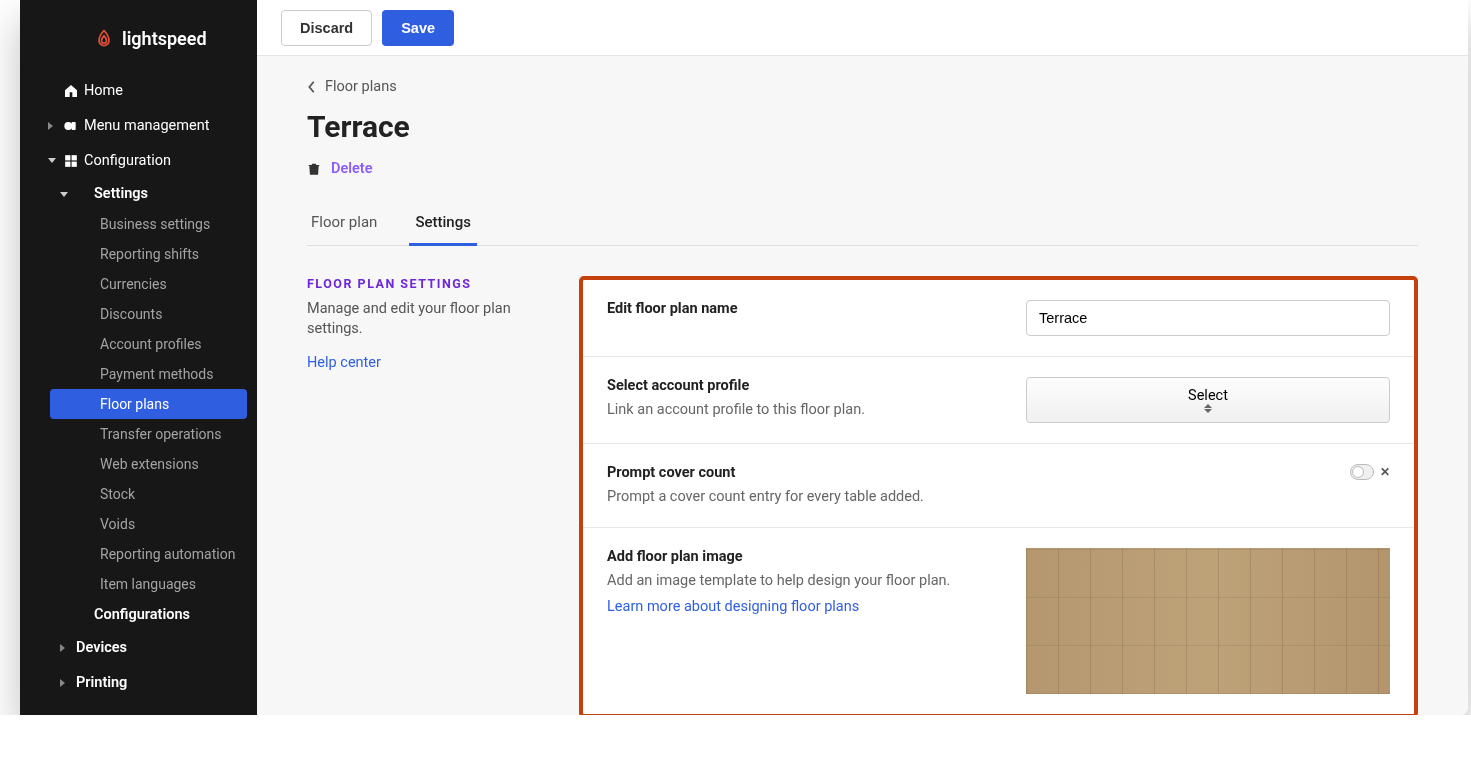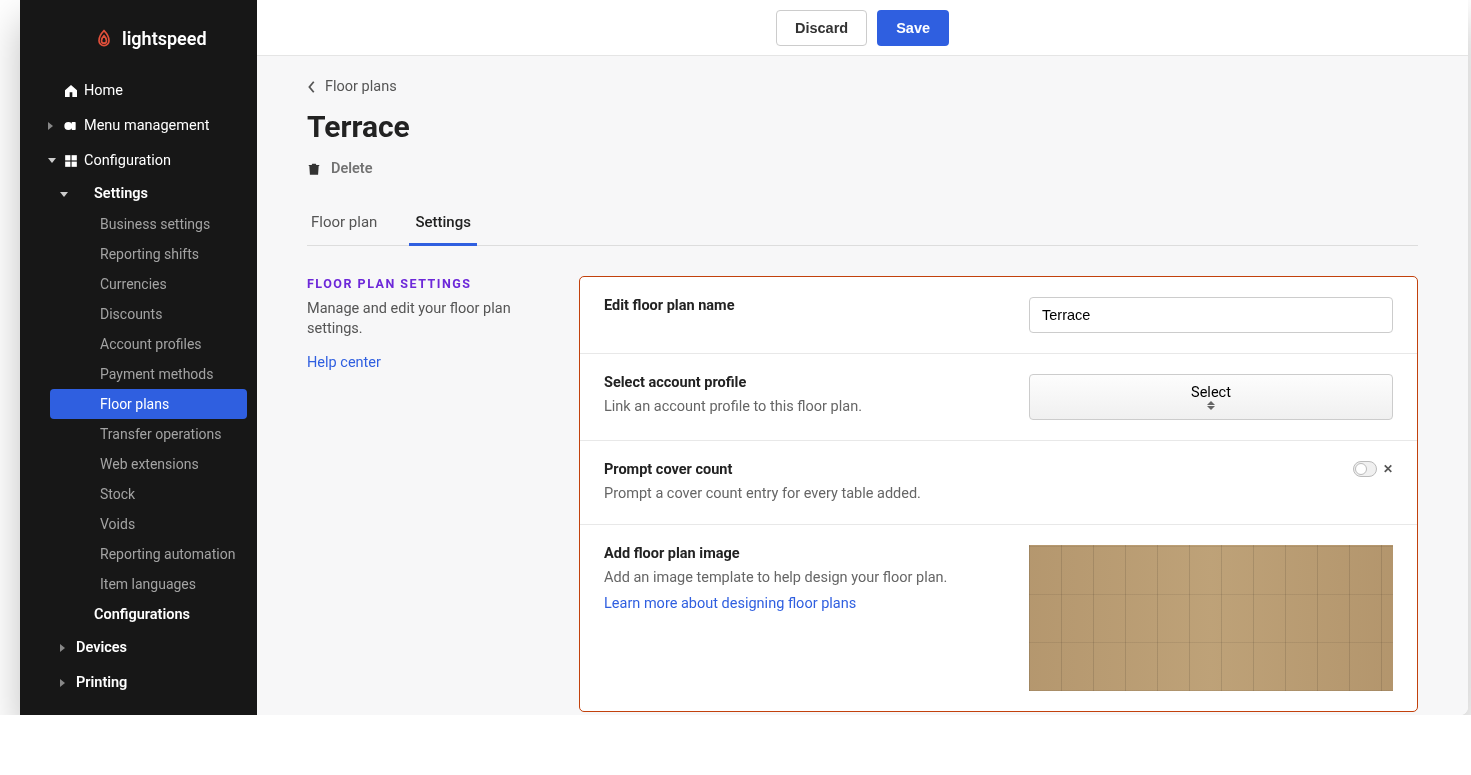--- a/index.html
+++ b/index.html
@@ -15,43 +15,43 @@
 .chev.right { border-top: 4px solid transparent; border-bottom: 4px solid transparent; border-left: 5px solid #888; }
 .chev.down { border-left: 4px solid transparent; border-right: 4px solid transparent; border-top: 5px solid #ccc; }
 .nav-item .ic { width: 18px; display: inline-flex; justify-content: center; position: absolute; left: 42px; }
 .nav-item > span:last-child { margin-left: 20px; }
 .nav-sub { padding: 7px 0 7px 56px; cursor: pointer; font-weight: 600; color: #fff; }
 .nav-leaf { padding: 7px 0 7px 80px; cursor: pointer; color: #a3a3a3; font-size: 14px; }
 .nav-leaf.active { background: #2f5fe0; color: #fff; border-radius: 4px; margin: 0 10px 0 30px; padding-left: 50px; }
 
 
 .main { flex: 1; display: flex; flex-direction: column; background: #f7f7f8; }
-.topbar { background: #fff; height: 56px; display: flex; justify-content: center; align-items: center; padding: 12px 24px; gap: 10px; border-bottom: 1px solid #e5e5e5; }
+.topbar { background: #fff; height: 56px; display: flex; justify-content: flex-start; align-items: center; padding: 12px 24px; gap: 10px; border-bottom: 1px solid #e5e5e5; }
 .btn { padding: 9px 18px; border-radius: 4px; font-size: 14.5px; font-weight: 600; cursor: pointer; border: 1px solid transparent; }
 .btn-outline { background: #fff; border-color: #ccc; color: #333; }
 .btn-primary { background: #2f5fe0; color: #fff; }
 
 .content { padding: 22px 50px 0 50px; overflow-y: auto; flex: 1; }
 .breadcrumb { display: flex; align-items: center; gap: 8px; color: #555; font-size: 14.5px; cursor: pointer; }
 .breadcrumb svg { width: 10px; height: 14px; }
 .page-title { font-size: 30px; font-weight: 700; margin: 14px 0 16px; color: #222; }
-.delete-row { display: flex; align-items: center; gap: 10px; color: #737373; font-weight: 600; font-size: 14.5px; cursor: pointer; margin-bottom: 26px; }
+.delete-row { display: flex; align-items: center; gap: 10px; color: #8b5cf6; font-weight: 600; font-size: 14.5px; cursor: pointer; margin-bottom: 26px; }
 
 .tabs { display: flex; gap: 30px; border-bottom: 1px solid #ddd; margin-bottom: 30px; }
 .tab { padding: 10px 4px 14px; font-size: 15px; color: #555; cursor: pointer; position: relative; }
 .tab.active { color: #222; font-weight: 500; }
 .tab.active::after { content:""; position: absolute; left: -2px; right: -2px; bottom: -1px; height: 3px; background: #2f5fe0; }
 
 .body-row { display: flex; gap: 22px; }
 .left-col { width: 250px; flex-shrink: 0; }
 .section-title { font-size: 12.5px; letter-spacing: 1.5px; font-weight: 700; color: #6d28d9; margin-bottom: 8px; }
 .section-desc { font-size: 14.5px; color: #555; margin-bottom: 14px; line-height: 1.4; }
 .link { color: #2f5fe0; font-size: 14.5px; cursor: pointer; }
 
-.cards { flex: 1; background: #fff; border: 1px solid #c2410c; border-radius: 5px; }
+.cards { flex: 1; background: #fff; border: 4px solid #c2410c; border-radius: 5px; }
 .card-row { padding: 20px 24px; border-bottom: 1px solid #e8e8e8; display: flex; gap: 24px; align-items: flex-start; }
 .card-row:last-child { border-bottom: none; }
 .card-label { flex: 1; }
 .card-label h4 { font-size: 14.5px; font-weight: 700; color: #222; margin-bottom: 6px; }
 .card-label p { font-size: 14.5px; color: #666; line-height: 1.4; }
 .card-ctrl { width: 364px; flex-shrink: 0; }
 .input { width: 100%; padding: 9px 12px; border: 1px solid #ccc; border-radius: 4px; font-size: 14.5px; }
 .select { width: 100%; padding: 9px 12px; border: 1px solid #ccc; border-radius: 4px; font-size: 14.5px; background: linear-gradient(#fdfdfd,#f0f0f0); display: flex; justify-content: space-between; align-items: center; cursor: pointer; flex-direction: column; }
 .toggle-wrap { display: flex; align-items: center; justify-content: flex-end; gap: 6px; }
 .toggle { width: 24px; height: 16px; border: 1px solid #bbb; border-radius: 10px; background: #f0f0f0; position: relative; cursor: pointer; }

